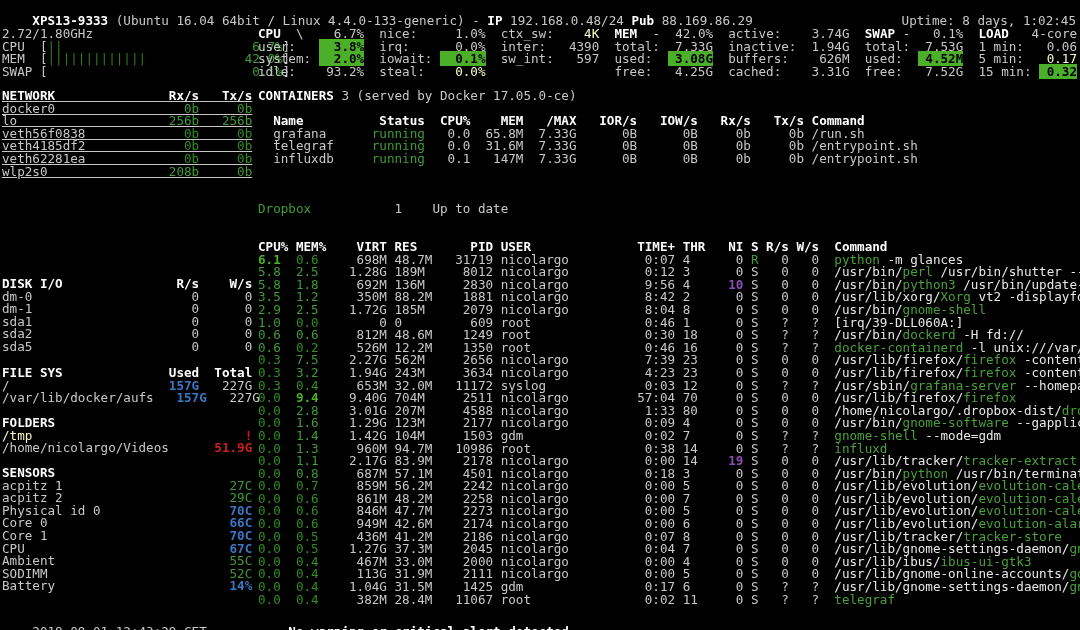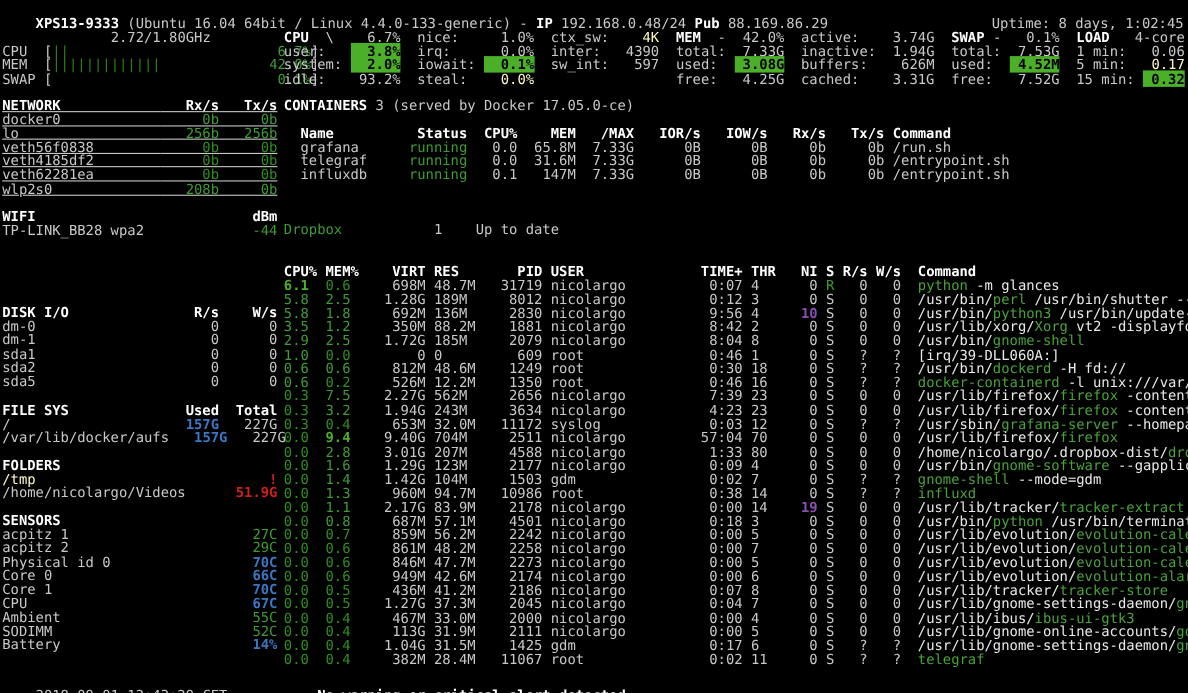--- a/index.html
+++ b/index.html
@@ -38,21 +38,21 @@
   .brk { color: #c8c8c8; }
 
   
   .abs { position: absolute; white-space: pre; }
 
   
   #titlebar { left: 2px; top: 2px; }
   #uptime   { right: 4px; top: 2px; }
 
   
-  #quicklook { left: 2px; top: 28px; text-align: center; }
+  #quicklook { left: 2px; top: 28px; }
   #cpu-stats { left: 258px; top: 28px; }
 
   #network   { left: 2px; top: 90px; text-decoration: underline; }
   #wifi      { left: 2px; top: 191px; }
   #ports     { left: 2px; top: 228px; }
   #diskio    { left: 2px; top: 278px; }
   #filesys   { left: 2px; top: 367px; }
   #folders   { left: 2px; top: 417px; }
   #sensors   { left: 2px; top: 467px; }
 
@@ -74,21 +74,20 @@
   </div>
   <div class="abs" id="uptime">
     <span class="lbl">Uptime: 8 days, 1:02:45</span>
   </div>
 
   <div class="abs" id="quicklook"><div class="row"><span class="lbl">2.72/1.80GHz</span></div><div class="row"><span class="lbl">CPU  </span><span class="brk">[</span><span class="bar">||</span><span class="lbl">                       </span><span class="ok">  6.7%</span><span class="brk">]</span></div><div class="row"><span class="lbl">MEM  </span><span class="brk">[</span><span class="bar">|||||||||||||</span><span class="lbl">            </span><span class="ok"> 42.0%</span><span class="brk">]</span></div><div class="row"><span class="lbl">SWAP </span><span class="brk">[</span><span class="bar"></span><span class="lbl">                         </span><span class="ok">  0.1%</span><span class="brk">]</span></div></div>
 
   <div class="abs" id="cpu-stats"><div class="row"><span class="ttl">CPU  </span><span class="lbl">\  </span><span class="lbl">  6.7%</span><span class="lbl">  </span><span class="lbl">nice:   </span><span class="lbl">  1.0%</span><span class="lbl">  </span><span class="lbl">ctx_sw: </span><span class="dim">   4K</span><span class="lbl">  </span><span class="ttl">MEM  </span><span class="lbl">- </span><span class="lbl"> 42.0%</span><span class="lbl">  </span><span class="lbl">active:   </span><span class="lbl"> 3.74G</span><span class="lbl">  </span><span class="ttl">SWAP </span><span class="lbl">- </span><span class="lbl">  0.1%</span><span class="lbl">  </span><span class="ttl">LOAD  </span><span class="lbl"> 4-core</span></div><div class="row"><span class="lbl">user:   </span><span class="hl">  3.8%</span><span class="lbl">  </span><span class="lbl">irq:    </span><span class="lbl">  0.0%</span><span class="lbl">  </span><span class="lbl">inter:  </span><span class="lbl"> 4390</span><span class="lbl">  </span><span class="lbl">total: </span><span class="lbl"> 7.33G</span><span class="lbl">  </span><span class="lbl">inactive: </span><span class="lbl"> 1.94G</span><span class="lbl">  </span><span class="lbl">total: </span><span class="lbl"> 7.53G</span><span class="lbl">  </span><span class="lbl">1 min:  </span><span class="lbl"> 0.06</span></div><div class="row"><span class="lbl">system: </span><span class="hl">  2.0%</span><span class="lbl">  </span><span class="lbl">iowait: </span><span class="hl">  0.1%</span><span class="lbl">  </span><span class="lbl">sw_int: </span><span class="lbl">  597</span><span class="lbl">  </span><span class="lbl">used:  </span><span class="hl"> 3.08G</span><span class="lbl">  </span><span class="lbl">buffers:  </span><span class="lbl">  626M</span><span class="lbl">  </span><span class="lbl">used:  </span><span class="hl"> 4.52M</span><span class="lbl">  </span><span class="lbl">5 min:  </span><span class="dim"> 0.17</span></div><div class="row"><span class="lbl">idle:   </span><span class="lbl"> 93.2%</span><span class="lbl">  </span><span class="lbl">steal:  </span><span class="dim">  0.0%</span><span class="lbl">  </span><span class="lbl">             </span><span class="lbl">  </span><span class="lbl">free:  </span><span class="lbl"> 4.25G</span><span class="lbl">  </span><span class="lbl">cached:   </span><span class="lbl"> 3.31G</span><span class="lbl">  </span><span class="lbl">free:  </span><span class="lbl"> 7.52G</span><span class="lbl">  </span><span class="lbl">15 min: </span><span class="hl"> 0.32</span></div></div>
 
   <div class="abs" id="network"><div class="row"><span class="ttl">NETWORK            </span><span class="hdr">   Rx/s</span><span class="hdr">   Tx/s</span></div><div class="row"><span class="lbl">docker0            </span><span class="ok">     0b</span><span class="ok">     0b</span></div><div class="row"><span class="lbl">lo                 </span><span class="ok">   256b</span><span class="ok">   256b</span></div><div class="row"><span class="lbl">veth56f0838        </span><span class="green">     0b</span><span class="green">     0b</span></div><div class="row"><span class="lbl">veth4185df2        </span><span class="green">     0b</span><span class="green">     0b</span></div><div class="row"><span class="lbl">veth62281ea        </span><span class="green">     0b</span><span class="green">     0b</span></div><div class="row"><span class="lbl">wlp2s0             </span><span class="ok">   208b</span><span class="ok">     0b</span></div></div>
-  <div class="abs" id="wifi"><div class="row"><span class="ttl">WIFI                      </span><span class="hdr">    dBm</span></div><div class="row"><span class="lbl">TP-LINK_BB28 wpa2         </span><span class="ok">    -44</span></div></div>
   <div class="abs" id="diskio"><div class="row"><span class="ttl">DISK I/O           </span><span class="hdr">    R/s</span><span class="hdr">    W/s</span></div><div class="row"><span class="lbl">dm-0               </span><span class="lbl">      0</span><span class="lbl">      0</span></div><div class="row"><span class="lbl">dm-1               </span><span class="lbl">      0</span><span class="lbl">      0</span></div><div class="row"><span class="lbl">sda1               </span><span class="lbl">      0</span><span class="lbl">      0</span></div><div class="row"><span class="lbl">sda2               </span><span class="lbl">      0</span><span class="lbl">      0</span></div><div class="row"><span class="lbl">sda5               </span><span class="lbl">      0</span><span class="lbl">      0</span></div></div>
   <div class="abs" id="filesys"><div class="row"><span class="ttl">FILE SYS           </span><span class="hdr">   Used</span><span class="hdr">  Total</span></div><div class="row"><span class="lbl">/                  </span><span class="blue">   157G</span><span class="lbl">   227G</span></div><div class="row"><span class="lbl">/var/lib/docker/aufs</span><span class="blue">   157G</span><span class="lbl">   227G</span></div></div>
   <div class="abs" id="folders"><div class="row"><span class="ttl">FOLDERS</span></div><div class="row"><span class="dim">/tmp                      </span><span class="red">      !</span></div><div class="row"><span class="lbl">/home/nicolargo/Videos    </span><span class="red">  51.9G</span></div></div>
   <div class="abs" id="sensors"><div class="row"><span class="ttl">SENSORS</span></div><div class="row"><span class="lbl">acpitz 1                   </span><span class="ok">   27C</span></div><div class="row"><span class="lbl">acpitz 2                   </span><span class="ok">   29C</span></div><div class="row"><span class="lbl">Physical id 0              </span><span class="blue">   70C</span></div><div class="row"><span class="lbl">Core 0                     </span><span class="blue">   66C</span></div><div class="row"><span class="lbl">Core 1                     </span><span class="blue">   70C</span></div><div class="row"><span class="lbl">CPU                        </span><span class="blue">   67C</span></div><div class="row"><span class="lbl">Ambient                    </span><span class="ok">   55C</span></div><div class="row"><span class="lbl">SODIMM                     </span><span class="ok">   52C</span></div><div class="row"><span class="lbl">Battery                    </span><span class="blue">   14%</span></div></div>
 
   <div class="abs" id="containers"><div class="row"><span class="ttl">CONTAINERS</span><span class="lbl"> </span><span class="lbl">3</span><span class="lbl"> </span><span class="lbl">(served by Docker 17.05.0-ce)</span></div><div class="row"></div><div class="row"><span class="lbl">  </span><span class="hdr">Name      </span><span class="hdr">    Status</span><span class="hdr">  CPU%</span><span class="hdr">    MEM</span><span class="hdr">   /MAX</span><span class="hdr">   IOR/s</span><span class="hdr">   IOW/s</span><span class="hdr">   Rx/s</span><span class="hdr">   Tx/s</span><span class="hdr"> Command</span></div><div class="row"><span class="lbl">  </span><span class="lbl">grafana   </span><span class="ok">   running</span><span class="lbl">   0.0</span><span class="lbl">  65.8M</span><span class="lbl">  7.33G</span><span class="lbl">      0B</span><span class="lbl">      0B</span><span class="lbl">     0b</span><span class="lbl">     0b</span><span class="lbl"> /run.sh</span></div><div class="row"><span class="lbl">  </span><span class="lbl">telegraf  </span><span class="ok">   running</span><span class="lbl">   0.0</span><span class="lbl">  31.6M</span><span class="lbl">  7.33G</span><span class="lbl">      0B</span><span class="lbl">      0B</span><span class="lbl">     0b</span><span class="lbl">     0b</span><span class="lbl"> /entrypoint.sh</span></div><div class="row"><span class="lbl">  </span><span class="lbl">influxdb  </span><span class="ok">   running</span><span class="lbl">   0.1</span><span class="lbl">   147M</span><span class="lbl">  7.33G</span><span class="lbl">      0B</span><span class="lbl">      0B</span><span class="lbl">     0b</span><span class="lbl">     0b</span><span class="lbl"> /entrypoint.sh</span></div></div>
   <div class="abs" id="amps"><div class="row"><span class="ok">Dropbox           </span><span class="lbl">1    </span><span class="lbl">Up to date</span></div></div>
   <div class="abs" id="proclist"><div class="row"><span class="hdr">CPU% </span><span class="hdr">MEM%   </span><span class="hdr"> VIRT</span><span class="hdr"> RES    </span><span class="hdr">   PID</span><span class="hdr"> USER          </span><span class="hdr">    TIME+</span><span class="hdr"> THR  </span><span class="hdr"> NI</span><span class="hdr"> S</span><span class="hdr"> R/s</span><span class="hdr"> W/s</span><span class="hdr">  Command</span></div><div class="row"><span class="okb">6.1  </span><span class="green">0.6    </span><span class="lbl"> 698M</span><span class="lbl"> 48.7M  </span><span class="lbl"> 31719</span><span class="lbl"> nicolargo     </span><span class="lbl">     0:07</span><span class="lbl"> 4    </span><span class="lbl">  0</span><span class="ok"> R</span><span class="lbl">   0</span><span class="lbl">   0</span><span class="lbl">  </span><span class="greenl">python</span><span class="white"> -m glances</span></div><div class="row"><span class="ok">5.8  </span><span class="ok">2.5    </span><span class="lbl">1.28G</span><span class="lbl"> 189M   </span><span class="lbl">  8012</span><span class="lbl"> nicolargo     </span><span class="lbl">     0:12</span><span class="lbl"> 3    </span><span class="lbl">  0</span><span class="lbl"> S</span><span class="lbl">   0</span><span class="lbl">   0</span><span class="lbl">  </span><span class="white">/usr/bin/</span><span class="greenl">perl</span><span class="white"> /usr/bin/shutter --select</span></div><div class="row"><span class="ok">5.8  </span><span class="ok">1.8    </span><span class="lbl"> 692M</span><span class="lbl"> 136M   </span><span class="lbl">  2830</span><span class="lbl"> nicolargo     </span><span class="lbl">     9:56</span><span class="lbl"> 4    </span><span class="mag"> 10</span><span class="lbl"> S</span><span class="lbl">   0</span><span class="lbl">   0</span><span class="lbl">  </span><span class="white">/usr/bin/</span><span class="greenl">python3</span><span class="white"> /usr/bin/update-manager --no-update</span></div><div class="row"><span class="ok">3.5  </span><span class="ok">1.2    </span><span class="lbl"> 350M</span><span class="lbl"> 88.2M  </span><span class="lbl">  1881</span><span class="lbl"> nicolargo     </span><span class="lbl">     8:42</span><span class="lbl"> 2    </span><span class="lbl">  0</span><span class="lbl"> S</span><span class="lbl">   0</span><span class="lbl">   0</span><span class="lbl">  </span><span class="white">/usr/lib/xorg/</span><span class="greenl">Xorg</span><span class="white"> vt2 -displayfd 3 -auth /run/user/</span></div><div class="row"><span class="ok">2.9  </span><span class="ok">2.5    </span><span class="lbl">1.72G</span><span class="lbl"> 185M   </span><span class="lbl">  2079</span><span class="lbl"> nicolargo     </span><span class="lbl">     8:04</span><span class="lbl"> 8    </span><span class="lbl">  0</span><span class="lbl"> S</span><span class="lbl">   0</span><span class="lbl">   0</span><span class="lbl">  </span><span class="white">/usr/bin/</span><span class="greenl">gnome-shell</span></div><div class="row"><span class="ok">1.0  </span><span class="green">0.0    </span><span class="lbl">    0</span><span class="lbl"> 0      </span><span class="lbl">   609</span><span class="lbl"> root          </span><span class="lbl">     0:46</span><span class="lbl"> 1    </span><span class="lbl">  0</span><span class="lbl"> S</span><span class="lbl">   ?</span><span class="lbl">   ?</span><span class="lbl">  </span><span class="white">[irq/39-DLL060A:]</span></div><div class="row"><span class="ok">0.6  </span><span class="ok">0.6    </span><span class="lbl"> 812M</span><span class="lbl"> 48.6M  </span><span class="lbl">  1249</span><span class="lbl"> root          </span><span class="lbl">     0:30</span><span class="lbl"> 18   </span><span class="lbl">  0</span><span class="lbl"> S</span><span class="lbl">   ?</span><span class="lbl">   ?</span><span class="lbl">  </span><span class="white">/usr/bin/</span><span class="greenl">dockerd</span><span class="white"> -H fd://</span></div><div class="row"><span class="ok">0.6  </span><span class="green">0.2    </span><span class="lbl"> 526M</span><span class="lbl"> 12.2M  </span><span class="lbl">  1350</span><span class="lbl"> root          </span><span class="lbl">     0:46</span><span class="lbl"> 16   </span><span class="lbl">  0</span><span class="lbl"> S</span><span class="lbl">   ?</span><span class="lbl">   ?</span><span class="lbl">  </span><span class="greenl">docker-containerd</span><span class="white"> -l unix:///var/run/docker/libconta</span></div><div class="row"><span class="green">0.3  </span><span class="ok">7.5    </span><span class="lbl">2.27G</span><span class="lbl"> 562M   </span><span class="lbl">  2656</span><span class="lbl"> nicolargo     </span><span class="lbl">     7:39</span><span class="lbl"> 23   </span><span class="lbl">  0</span><span class="lbl"> S</span><span class="lbl">   0</span><span class="lbl">   0</span><span class="lbl">  </span><span class="white">/usr/lib/firefox/</span><span class="greenl">firefox</span><span class="white"> -contentproc -childID 2 -is</span></div><div class="row"><span class="green">0.3  </span><span class="ok">3.2    </span><span class="lbl">1.94G</span><span class="lbl"> 243M   </span><span class="lbl">  3634</span><span class="lbl"> nicolargo     </span><span class="lbl">     4:23</span><span class="lbl"> 23   </span><span class="lbl">  0</span><span class="lbl"> S</span><span class="lbl">   0</span><span class="lbl">   0</span><span class="lbl">  </span><span class="white">/usr/lib/firefox/</span><span class="greenl">firefox</span><span class="white"> -contentproc -childID 43 -i</span></div><div class="row"><span class="green">0.3  </span><span class="green">0.4    </span><span class="lbl"> 653M</span><span class="lbl"> 32.0M  </span><span class="lbl"> 11172</span><span class="lbl"> syslog        </span><span class="lbl">     0:03</span><span class="lbl"> 12   </span><span class="lbl">  0</span><span class="lbl"> S</span><span class="lbl">   ?</span><span class="lbl">   ?</span><span class="lbl">  </span><span class="white">/usr/sbin/</span><span class="greenl">grafana-server</span><span class="white"> --homepath=/usr/share/grafa</span></div><div class="row"><span class="green">0.0  </span><span class="okb">9.4    </span><span class="lbl">9.40G</span><span class="lbl"> 704M   </span><span class="lbl">  2511</span><span class="lbl"> nicolargo     </span><span class="lbl">    57:04</span><span class="lbl"> 70   </span><span class="lbl">  0</span><span class="lbl"> S</span><span class="lbl">   0</span><span class="lbl">   0</span><span class="lbl">  </span><span class="white">/usr/lib/firefox/</span><span class="greenl">firefox</span></div><div class="row"><span class="green">0.0  </span><span class="ok">2.8    </span><span class="lbl">3.01G</span><span class="lbl"> 207M   </span><span class="lbl">  4588</span><span class="lbl"> nicolargo     </span><span class="lbl">     1:33</span><span class="lbl"> 80   </span><span class="lbl">  0</span><span class="lbl"> S</span><span class="lbl">   0</span><span class="lbl">   0</span><span class="lbl">  </span><span class="white">/home/nicolargo/.dropbox-dist/</span><span class="greenl">dropbox-lnx.x86_64-56.</span></div><div class="row"><span class="green">0.0  </span><span class="ok">1.6    </span><span class="lbl">1.29G</span><span class="lbl"> 123M   </span><span class="lbl">  2177</span><span class="lbl"> nicolargo     </span><span class="lbl">     0:09</span><span class="lbl"> 4    </span><span class="lbl">  0</span><span class="lbl"> S</span><span class="lbl">   0</span><span class="lbl">   0</span><span class="lbl">  </span><span class="white">/usr/bin/</span><span class="greenl">gnome-software</span><span class="white"> --gapplication-service</span></div><div class="row"><span class="green">0.0  </span><span class="ok">1.4    </span><span class="lbl">1.42G</span><span class="lbl"> 104M   </span><span class="lbl">  1503</span><span class="lbl"> gdm           </span><span class="lbl">     0:02</span><span class="lbl"> 7    </span><span class="lbl">  0</span><span class="lbl"> S</span><span class="lbl">   ?</span><span class="lbl">   ?</span><span class="lbl">  </span><span class="greenl">gnome-shell</span><span class="white"> --mode=gdm</span></div><div class="row"><span class="green">0.0  </span><span class="ok">1.3    </span><span class="lbl"> 960M</span><span class="lbl"> 94.7M  </span><span class="lbl"> 10986</span><span class="lbl"> root          </span><span class="lbl">     0:38</span><span class="lbl"> 14   </span><span class="lbl">  0</span><span class="lbl"> S</span><span class="lbl">   ?</span><span class="lbl">   ?</span><span class="lbl">  </span><span class="greenl">influxd</span></div><div class="row"><span class="green">0.0  </span><span class="ok">1.1    </span><span class="lbl">2.17G</span><span class="lbl"> 83.9M  </span><span class="lbl">  2178</span><span class="lbl"> nicolargo     </span><span class="lbl">     0:00</span><span class="lbl"> 14   </span><span class="mag"> 19</span><span class="lbl"> S</span><span class="lbl">   0</span><span class="lbl">   0</span><span class="lbl">  </span><span class="white">/usr/lib/tracker/</span><span class="greenl">tracker-extract</span></div><div class="row"><span class="green">0.0  </span><span class="ok">0.8    </span><span class="lbl"> 687M</span><span class="lbl"> 57.1M  </span><span class="lbl">  4501</span><span class="lbl"> nicolargo     </span><span class="lbl">     0:18</span><span class="lbl"> 3    </span><span class="lbl">  0</span><span class="lbl"> S</span><span class="lbl">   0</span><span class="lbl">   0</span><span class="lbl">  </span><span class="white">/usr/bin/</span><span class="greenl">python</span><span class="white"> /usr/bin/terminator</span></div><div class="row"><span class="green">0.0  </span><span class="green">0.7    </span><span class="lbl"> 859M</span><span class="lbl"> 56.2M  </span><span class="lbl">  2242</span><span class="lbl"> nicolargo     </span><span class="lbl">     0:00</span><span class="lbl"> 5    </span><span class="lbl">  0</span><span class="lbl"> S</span><span class="lbl">   0</span><span class="lbl">   0</span><span class="lbl">  </span><span class="white">/usr/lib/evolution/</span><span class="greenl">evolution-calendar-factory</span></div><div class="row"><span class="green">0.0  </span><span class="green">0.6    </span><span class="lbl"> 861M</span><span class="lbl"> 48.2M  </span><span class="lbl">  2258</span><span class="lbl"> nicolargo     </span><span class="lbl">     0:00</span><span class="lbl"> 7    </span><span class="lbl">  0</span><span class="lbl"> S</span><span class="lbl">   0</span><span class="lbl">   0</span><span class="lbl">  </span><span class="white">/usr/lib/evolution/</span><span class="greenl">evolution-calendar-factory-subpro</span></div><div class="row"><span class="green">0.0  </span><span class="green">0.6    </span><span class="lbl"> 846M</span><span class="lbl"> 47.7M  </span><span class="lbl">  2273</span><span class="lbl"> nicolargo     </span><span class="lbl">     0:00</span><span class="lbl"> 5    </span><span class="lbl">  0</span><span class="lbl"> S</span><span class="lbl">   0</span><span class="lbl">   0</span><span class="lbl">  </span><span class="white">/usr/lib/evolution/</span><span class="greenl">evolution-calendar-factory-subpro</span></div><div class="row"><span class="green">0.0  </span><span class="green">0.6    </span><span class="lbl"> 949M</span><span class="lbl"> 42.6M  </span><span class="lbl">  2174</span><span class="lbl"> nicolargo     </span><span class="lbl">     0:00</span><span class="lbl"> 6    </span><span class="lbl">  0</span><span class="lbl"> S</span><span class="lbl">   0</span><span class="lbl">   0</span><span class="lbl">  </span><span class="white">/usr/lib/evolution/</span><span class="greenl">evolution-alarm-notify</span></div><div class="row"><span class="green">0.0  </span><span class="green">0.5    </span><span class="lbl"> 436M</span><span class="lbl"> 41.2M  </span><span class="lbl">  2186</span><span class="lbl"> nicolargo     </span><span class="lbl">     0:07</span><span class="lbl"> 8    </span><span class="lbl">  0</span><span class="lbl"> S</span><span class="lbl">   0</span><span class="lbl">   0</span><span class="lbl">  </span><span class="white">/usr/lib/tracker/</span><span class="greenl">tracker-store</span></div><div class="row"><span class="green">0.0  </span><span class="green">0.5    </span><span class="lbl">1.27G</span><span class="lbl"> 37.3M  </span><span class="lbl">  2045</span><span class="lbl"> nicolargo     </span><span class="lbl">     0:04</span><span class="lbl"> 7    </span><span class="lbl">  0</span><span class="lbl"> S</span><span class="lbl">   0</span><span class="lbl">   0</span><span class="lbl">  </span><span class="white">/usr/lib/gnome-settings-daemon/</span><span class="greenl">gnome-settings-daemon</span></div><div class="row"><span class="green">0.0  </span><span class="green">0.4    </span><span class="lbl"> 467M</span><span class="lbl"> 33.0M  </span><span class="lbl">  2000</span><span class="lbl"> nicolargo     </span><span class="lbl">     0:00</span><span class="lbl"> 4    </span><span class="lbl">  0</span><span class="lbl"> S</span><span class="lbl">   0</span><span class="lbl">   0</span><span class="lbl">  </span><span class="white">/usr/lib/ibus/</span><span class="greenl">ibus-ui-gtk3</span></div><div class="row"><span class="green">0.0  </span><span class="green">0.4    </span><span class="lbl"> 113G</span><span class="lbl"> 31.9M  </span><span class="lbl">  2111</span><span class="lbl"> nicolargo     </span><span class="lbl">     0:00</span><span class="lbl"> 5    </span><span class="lbl">  0</span><span class="lbl"> S</span><span class="lbl">   0</span><span class="lbl">   0</span><span class="lbl">  </span><span class="white">/usr/lib/gnome-online-accounts/</span><span class="greenl">goa-daemon</span></div><div class="row"><span class="green">0.0  </span><span class="green">0.4    </span><span class="lbl">1.04G</span><span class="lbl"> 31.5M  </span><span class="lbl">  1425</span><span class="lbl"> gdm           </span><span class="lbl">     0:17</span><span class="lbl"> 6    </span><span class="lbl">  0</span><span class="lbl"> S</span><span class="lbl">   ?</span><span class="lbl">   ?</span><span class="lbl">  </span><span class="white">/usr/lib/gnome-settings-daemon/</span><span class="greenl">gnome-settings-daemon</span></div><div class="row"><span class="green">0.0  </span><span class="green">0.4    </span><span class="lbl"> 382M</span><span class="lbl"> 28.4M  </span><span class="lbl"> 11067</span><span class="lbl"> root          </span><span class="lbl">     0:02</span><span class="lbl"> 11   </span><span class="lbl">  0</span><span class="lbl"> S</span><span class="lbl">   ?</span><span class="lbl">   ?</span><span class="lbl">  </span><span class="greenl">telegraf</span></div></div>
 
   <div class="abs" id="statusbar">

